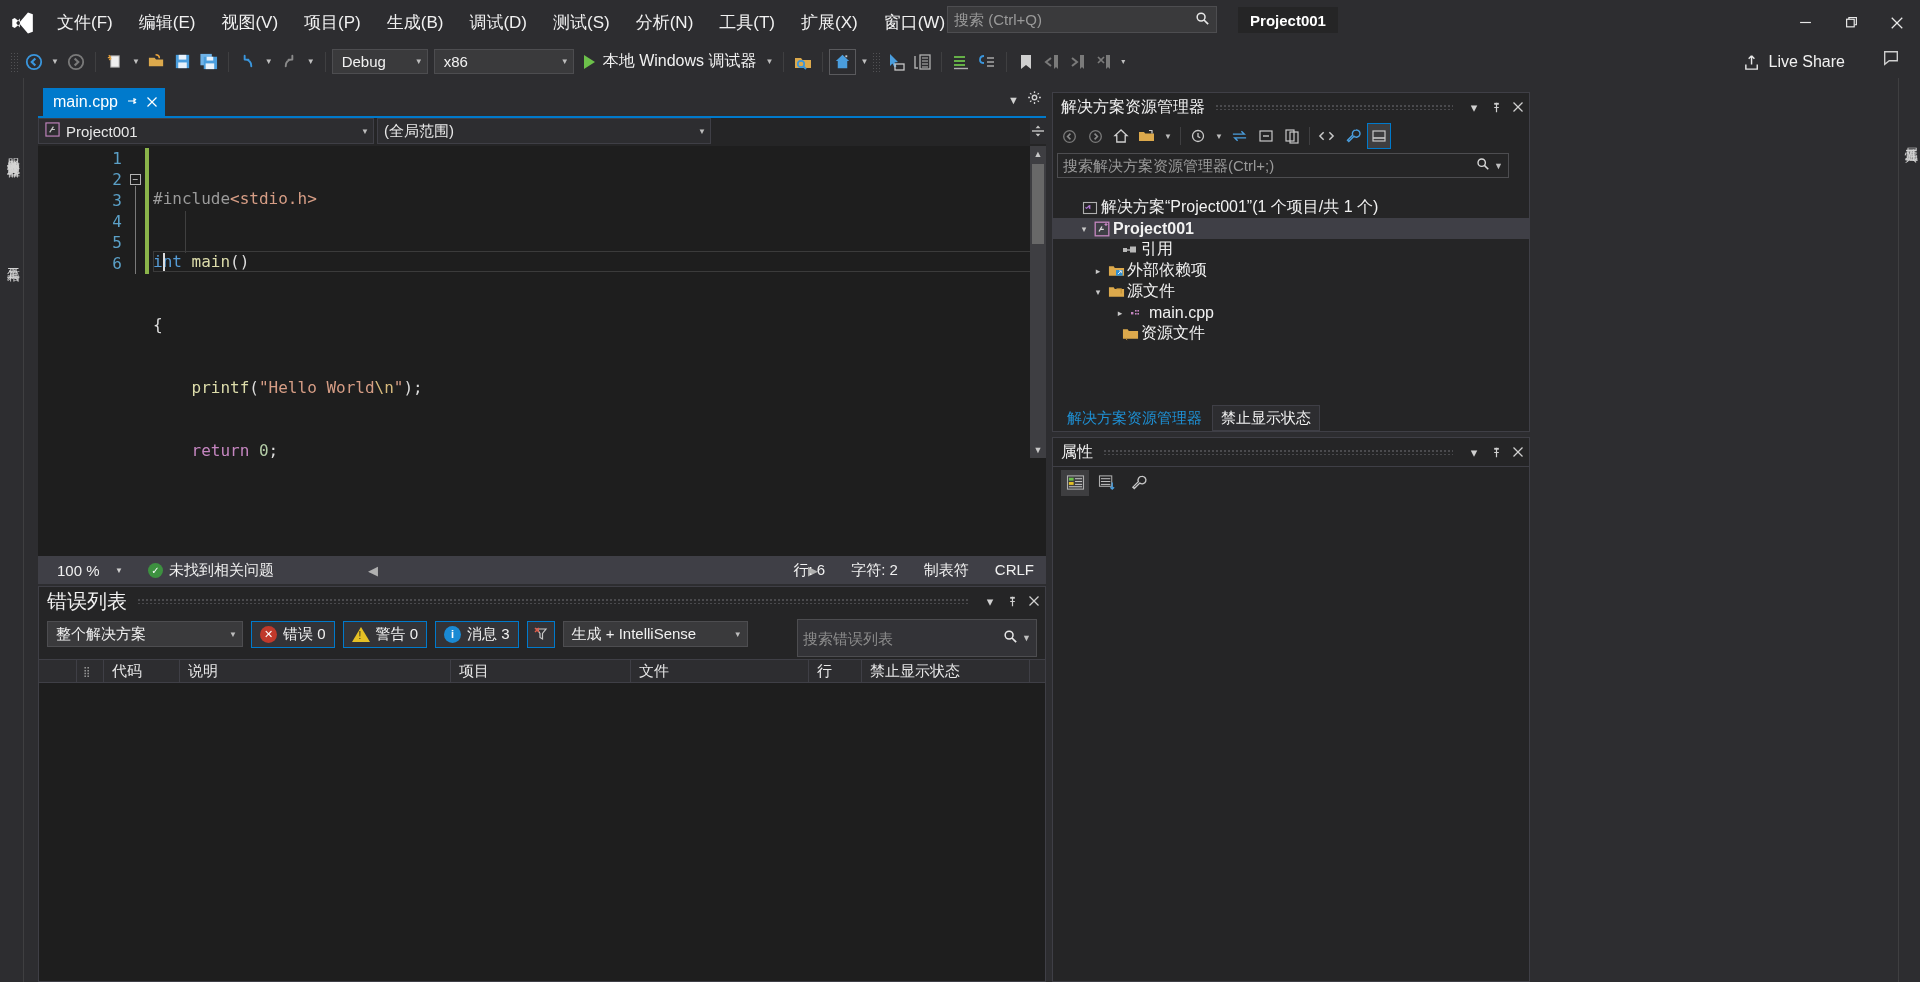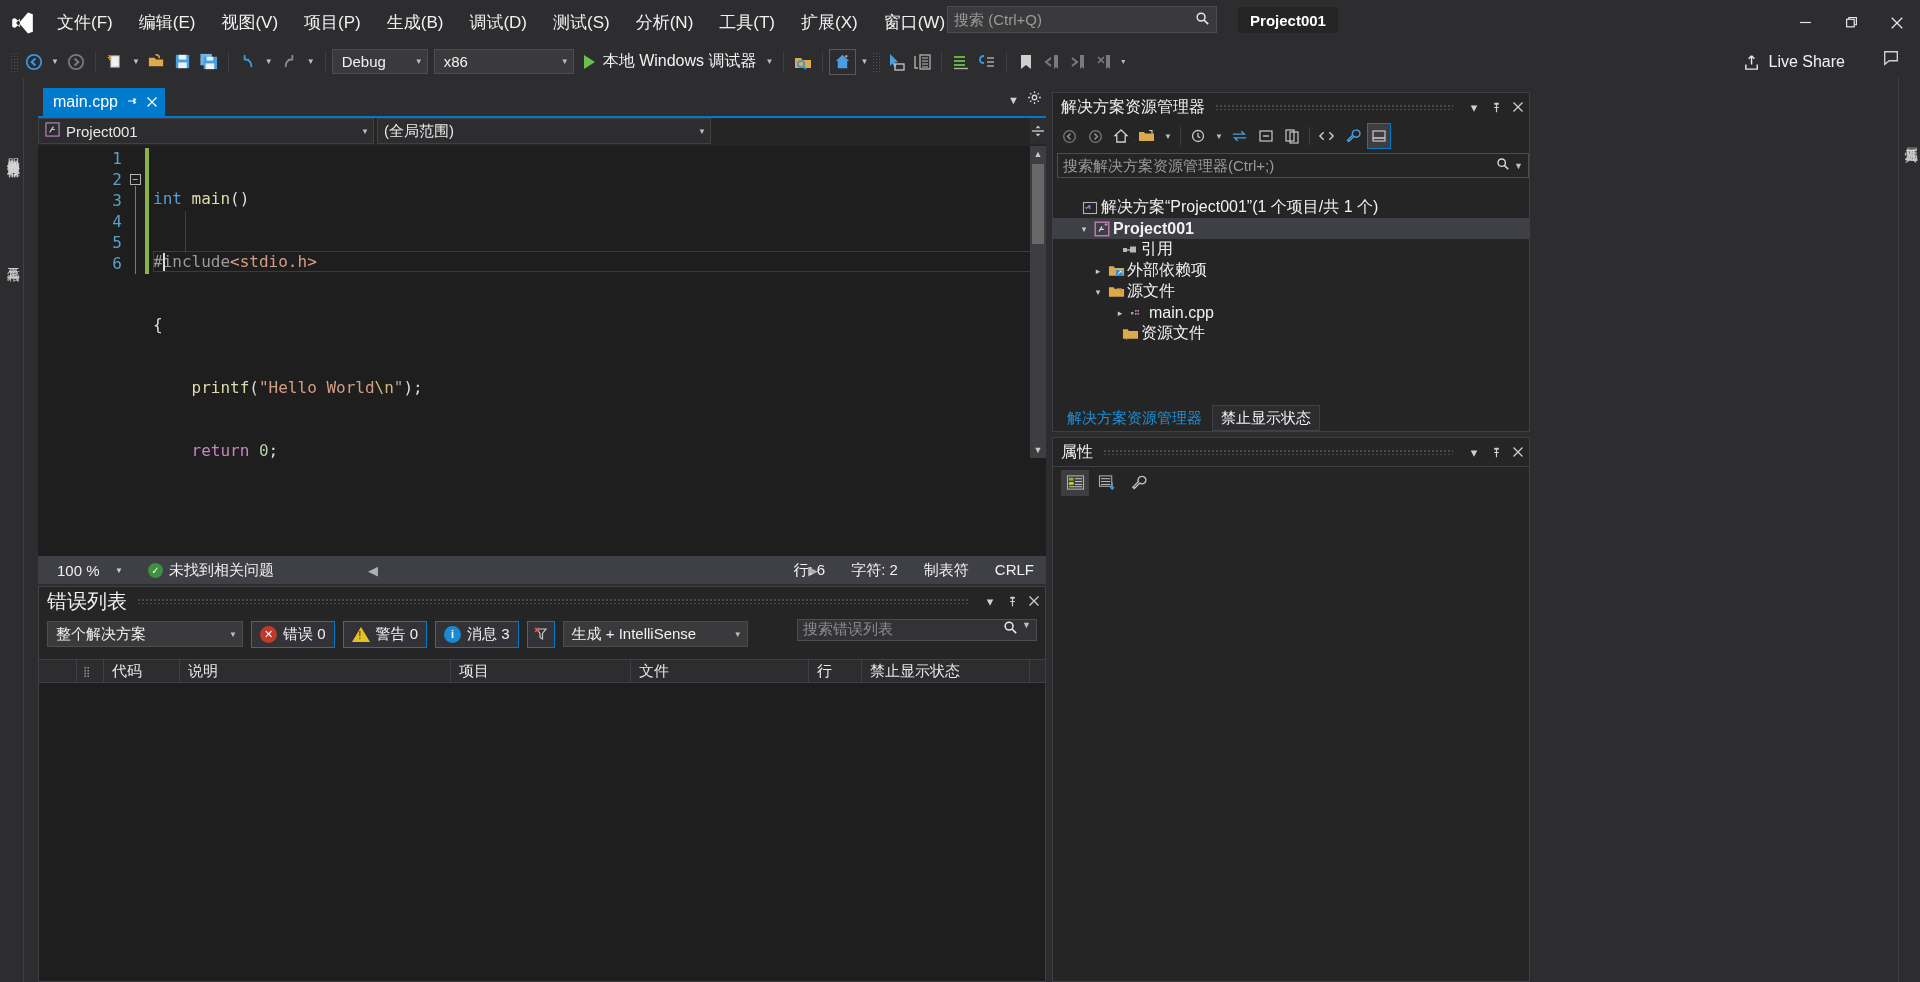--- a/index.html
+++ b/index.html
@@ -217,22 +217,22 @@
   .badge-err { width: 17px; height: 17px; border-radius: 50%; background: #c0392b; color: #fff;
       font-size: 11px; display:flex; align-items:center; justify-content:center; }
   .badge-warn { width: 0; height: 0; border-left: 9px solid transparent; border-right: 9px solid transparent;
       border-bottom: 15px solid #e5c025; position: relative; }
   .badge-warn::after { content:"!"; position:absolute; left:-2px; top:3px; font-size:10px; color:#222; }
   .badge-info { width: 17px; height: 17px; border-radius: 50%; background: #1a8ad4; color: #fff;
       font-size: 11px; display:flex; align-items:center; justify-content:center; font-weight:bold;}
   .el-filter-btn { width: 28px; height: 27px; border: 1px solid #007acc; background: #333337;
       display:flex; align-items:center; justify-content:center; color:#d0d0d0; font-size:13px;}
   .el-search {
-    position: absolute; right: 8px; top: 32px; width: 240px; height: 22px;
-    background: #333337; border: 1px solid #4d4d50; display: flex; align-items: flex-start; padding: 0 5px;
+    position: absolute; right: 8px; top: 32px; width: 240px; height: 38px;
+    background: #333337; border: 1px solid #4d4d50; display: flex; align-items: center; padding: 12px 5px;
   }
   .el-search input { flex:1; background:transparent; border:0; outline:none; color:#c8c8c8;
      font-size: 15px; font-family: inherit; }
   .el-search input::placeholder { color: #8c8c8c; }
   .el-cols {
     position: absolute; left: 0; top: 72px; width: 1006px; height: 24px;
     background: #2d2d30; border-top: 1px solid #3f3f46; border-bottom: 1px solid #3f3f46;
     display: flex; align-items: center; font-size: 15px; color: #e8e8e8;
   }
   .el-col { height: 24px; line-height: 24px; padding-left: 8px; border-right: 1px solid #3f3f46; }
@@ -250,21 +250,21 @@
   .panel-btn { width: 22px; height: 22px; display:flex; align-items:center; justify-content:center;
      color:#d0d0d0; font-size:13px; }
   .se-toolbar { height: 30px; display: flex; align-items: center; padding: 0 4px; gap: 2px; }
   .se-tb {
     height: 26px; min-width: 24px; display:flex; align-items:center; justify-content:center;
     color:#c8c8c8; font-size:14px; padding:0 3px;
   }
   .se-tb.active { background: #3e3e40; border: 1px solid #007acc; }
   .se-sep { width:1px; height:18px; background:#3f3f41; margin:0 3px; }
   .se-search {
-    margin: 2px 0 0 4px; height: 25px; background: #252526; border: 1px solid #4d4d50;
+    margin: 2px 20px 0 4px; height: 25px; background: #252526; border: 1px solid #4d4d50;
     display: flex; align-items: center; padding: 0 5px;
   }
   .se-search input { flex:1; background:transparent; border:0; outline:none; color:#c0c0c0;
      font-size: 15px; font-family: inherit; }
   .se-search input::placeholder { color: #9a9a9a; }
   .se-tree { margin-top: 19px; }
   .tree-row {
     height: 21px; display: flex; align-items: center; font-size: 16px; color: #f1f1f1;
     white-space: nowrap;
   }
@@ -599,22 +599,22 @@
       <div class="fold-col">
         <div class="fold-box" style="top:28px">−</div>
         <div style="position:absolute;left:7px;top:40px;width:1px;height:88px;background:#7a7a7a"></div>
       </div>
 
       <div class="change-bar" style="top:2px;height:126px"></div>
 
       <div class="indent-guide" style="left:147px;top:65px;height:42px"></div>
 
       <div class="code-text">
+        <div class="code-line"><span class="tok-pp">#include</span><span class="tok-inc">&lt;stdio.h&gt;</span></div>
         <div class="code-line"><span class="tok-kw">int</span> <span class="tok-fn">main</span><span class="tok-punc">()</span></div>
-        <div class="code-line"><span class="tok-pp">#include</span><span class="tok-inc">&lt;stdio.h&gt;</span></div>
         <div class="code-line"><span class="tok-punc">{</span></div>
         <div class="code-line">    <span class="tok-fn">printf</span><span class="tok-punc">(</span><span class="tok-str">"Hello World</span><span class="tok-esc">\n</span><span class="tok-str">"</span><span class="tok-punc">);</span></div>
         <div class="code-line">    <span class="tok-ctl">return</span> <span class="tok-num">0</span><span class="tok-punc">;</span></div>
         
       </div>
 
       <div class="cur-line-box" style="top:105px"></div>
       <div class="caret" style="left:125px;top:107px"></div>
     </div>
 

